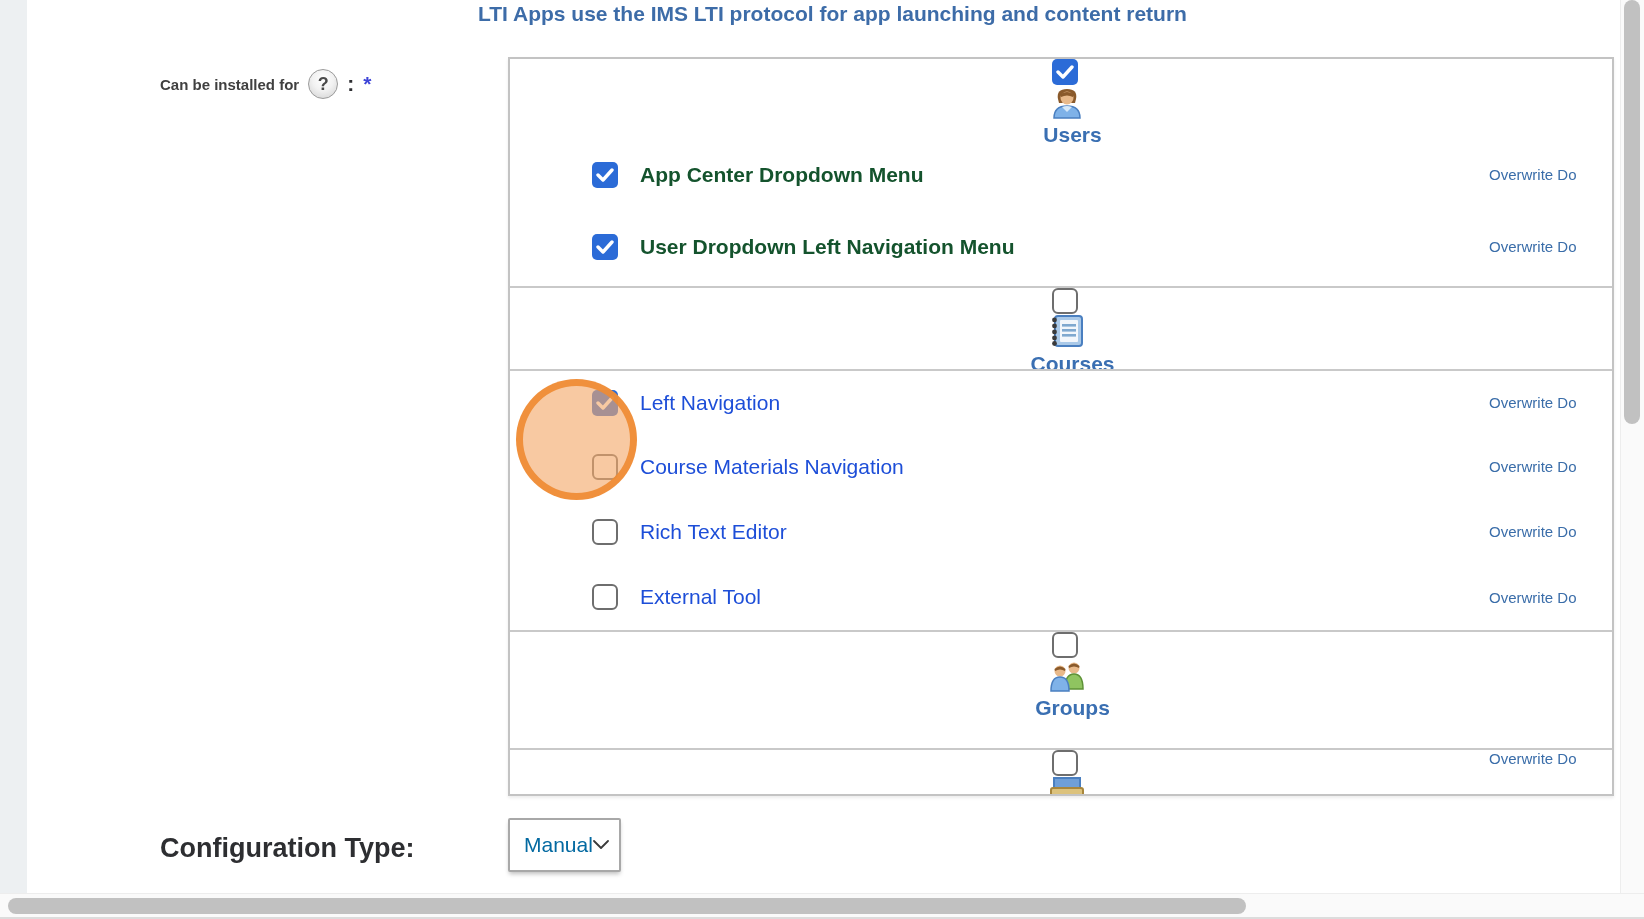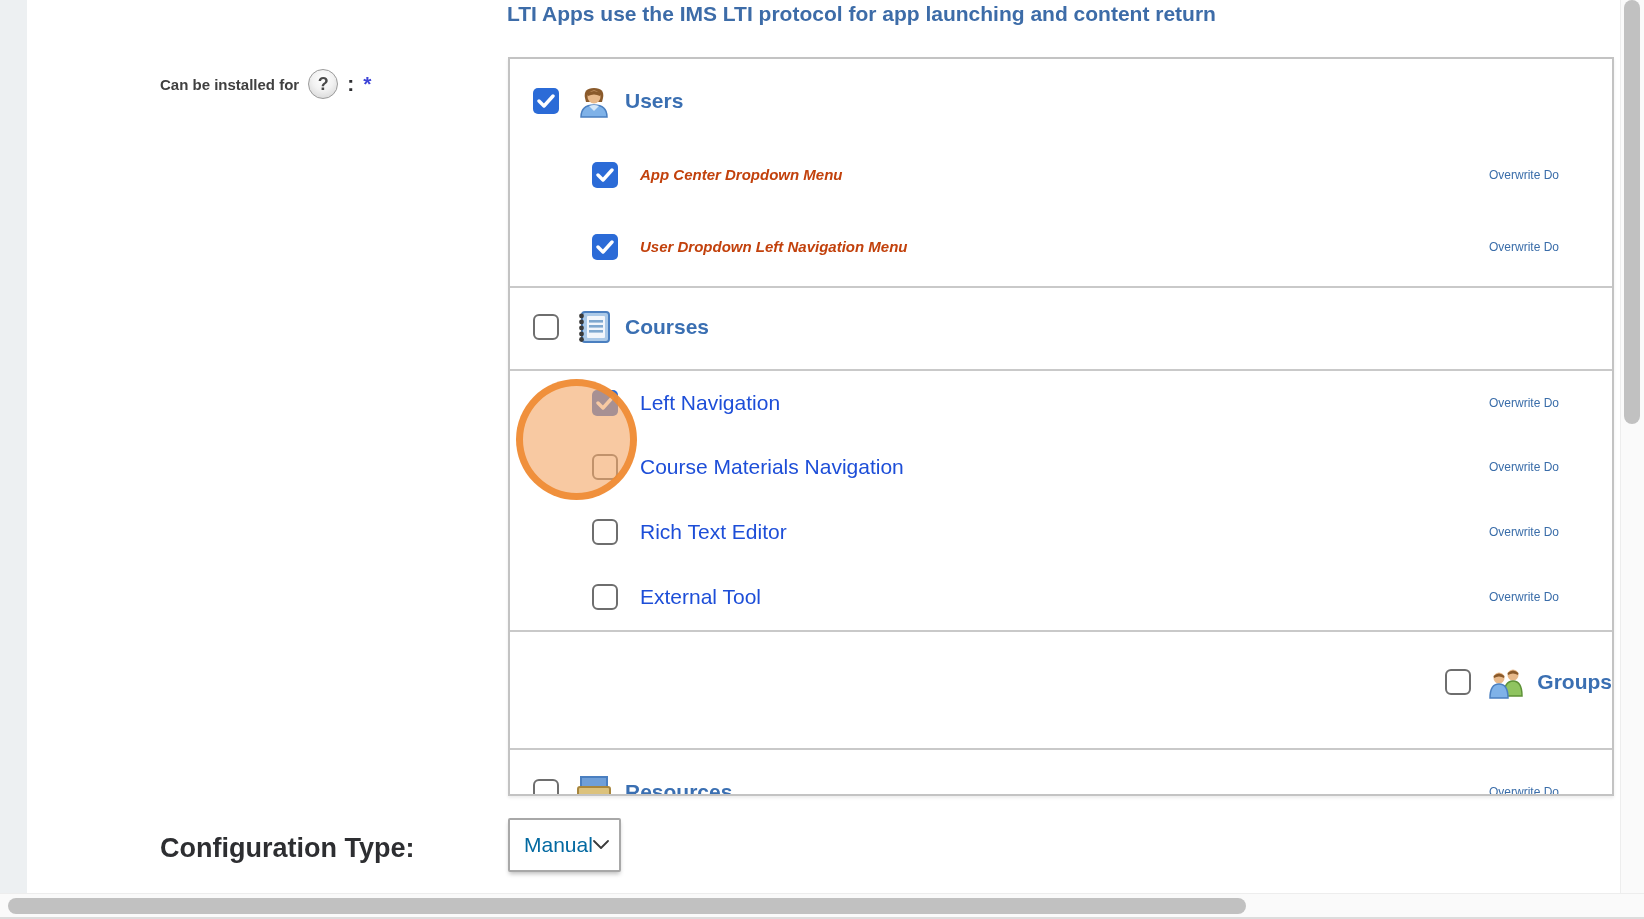--- a/index.html
+++ b/index.html
@@ -3,66 +3,66 @@
 <meta charset="utf-8">
 <style>
   * { margin:0; padding:0; box-sizing:border-box; }
   html,body { width:1644px; height:919px; background:#fff; overflow:hidden;
     font-family:"Liberation Sans", sans-serif;
     -webkit-font-smoothing:antialiased; }
   .page { position:relative; width:1644px; height:919px; background:#fff; }
 
   .left-strip { position:absolute; left:0; top:0; width:27px; height:893px; background:#edf0f2; }
 
-  .heading { position:absolute; left:507px; top:2px; font-size:21px; font-weight:bold; color:#3d6ca8; white-space:nowrap; }
+  .heading { position:absolute; left:478px; top:2px; font-size:21px; font-weight:bold; color:#3d6ca8; white-space:nowrap; }
 
   .install-row { position:absolute; left:160px; top:64px; height:40px; display:flex; align-items:center; gap:9px; }
   .install-lbl { font-size:15px; font-weight:bold; color:#404040; }
   .help-icon { width:30px; height:30px; border-radius:50%;
     background:radial-gradient(circle at 50% 35%, #ffffff 0%, #f2f2f2 45%, #cfcfcf 100%);
     border:1px solid #9b9b9b; color:#4a4a4a; font-size:18px; font-weight:bold;
     display:flex; align-items:center; justify-content:center; cursor:pointer; }
   .install-colon { font-size:21px; font-weight:bold; color:#2d2e31; }
   .asterisk { font-size:21px; font-weight:bold; color:#3e45d8; }
 
   
   .tree-box { position:absolute; left:508px; top:57px; width:1106px; height:739px;
     border:2px solid #c3c3c3; background:#fff; overflow:hidden;
     box-shadow:0 2px 3px rgba(0,0,0,0.08); }
   .row { position:absolute; left:0; right:0; display:flex; align-items:center; }
-  .row.sect { padding-left:23px; }
+  .row.sect { padding-left:23px;flex-direction:column; }
   .row.child { padding-left:82px; }
   .row.bt { border-top:2px solid #c9c9c9; }
 
   #row-users        { top:0;     height:83px; }
   #row-app-center   { top:83px;  height:65px; }
   #row-user-profile { top:148px; height:79px; }
   #row-courses      { top:227px; height:79px; }
   #row-left-nav     { top:310px; height:65px; }
   #row-course-mat   { top:375px; height:65px; }
   #row-rich-text    { top:440px; height:65px; }
   #row-ext-tool     { top:505px; height:66px; }
-  #row-groups       { top:571px; height:102px;justify-content:flex-end; }
+  #row-groups       { top:571px; height:102px; }
   #row-resources    { top:653px; height:86px;margin-top:36px; }
 
   .cb { width:26px; height:26px; border:2px solid #6e6e6e; border-radius:6px; background:#fff;
     flex:0 0 26px; display:flex; align-items:center; justify-content:center; cursor:pointer; }
   .cb svg { display:none; }
   .cb.checked { background:#2b6bd7; border:none; border-radius:5px; }
   .cb.checked svg { display:block; }
   .sect .cb { margin-right:16px; }
   .child .cb { margin-right:22px; }
 
   .sect-icon { width:38px; height:34px; margin-right:12px; flex:0 0 38px; }
 
   .sect-label { font-size:21px; font-weight:bold; color:#3a6fb2; cursor:pointer; white-space:nowrap; }
-  .child-label-link { font-size:15px; font-weight:bold; color:#c2410c; cursor:pointer; white-space:nowrap;font-style:italic; }
+  .child-label-link { font-size:21px; font-weight:bold; color:#14532d; cursor:pointer; white-space:nowrap; }
   .child-label { font-size:21px; color:#1d4ed8; cursor:pointer; white-space:nowrap; }
 
-  .ow { position:absolute; left:979px; font-size:12px; color:#3a6da9; white-space:nowrap; cursor:pointer; }
+  .ow { position:absolute; left:979px; font-size:15px; color:#3a6da9; white-space:nowrap; cursor:pointer; }
 
   
   .highlight-circle { position:absolute; left:516px; top:379px; width:121px; height:121px;
     border-radius:50%; background:rgba(243,168,105,0.62); border:7px solid rgba(239,139,51,0.92);
     z-index:5; pointer-events:none; }
 
   .config-label { position:absolute; left:160px; top:833px; font-size:27px; font-weight:bold; color:#2d2e31; }
 
   .select { position:absolute; left:508px; top:818px; width:113px; height:54px;
     border:2px solid #a8a8a8; border-radius:2px; background:#fff;

